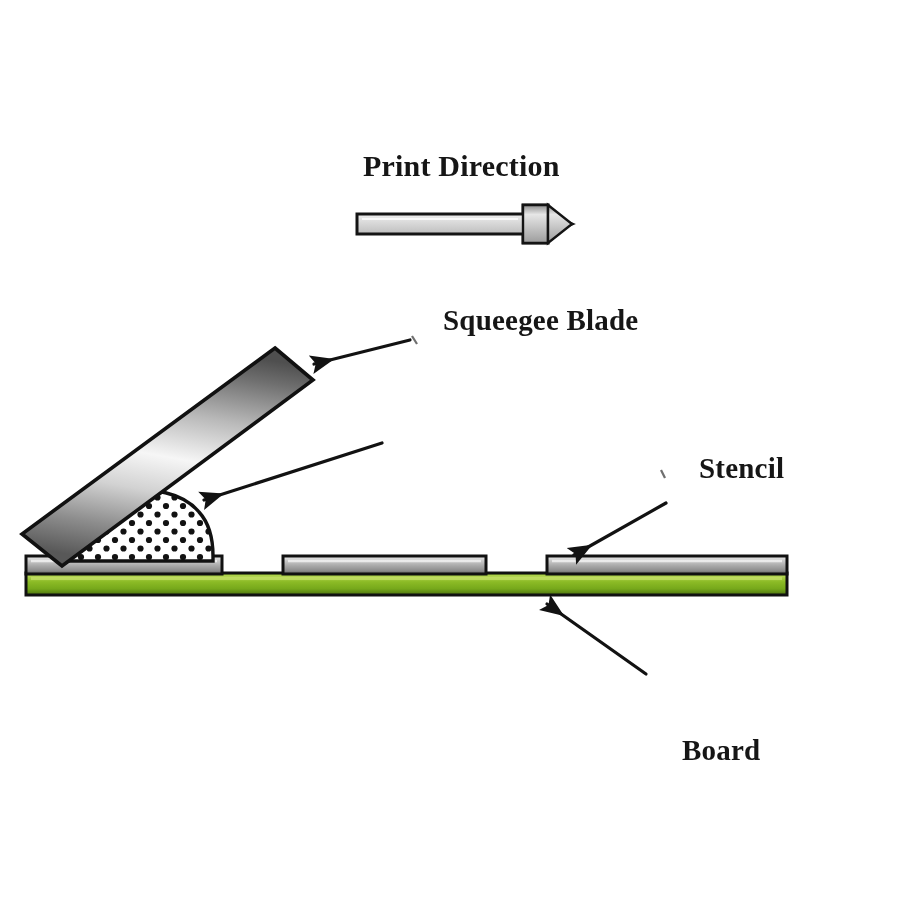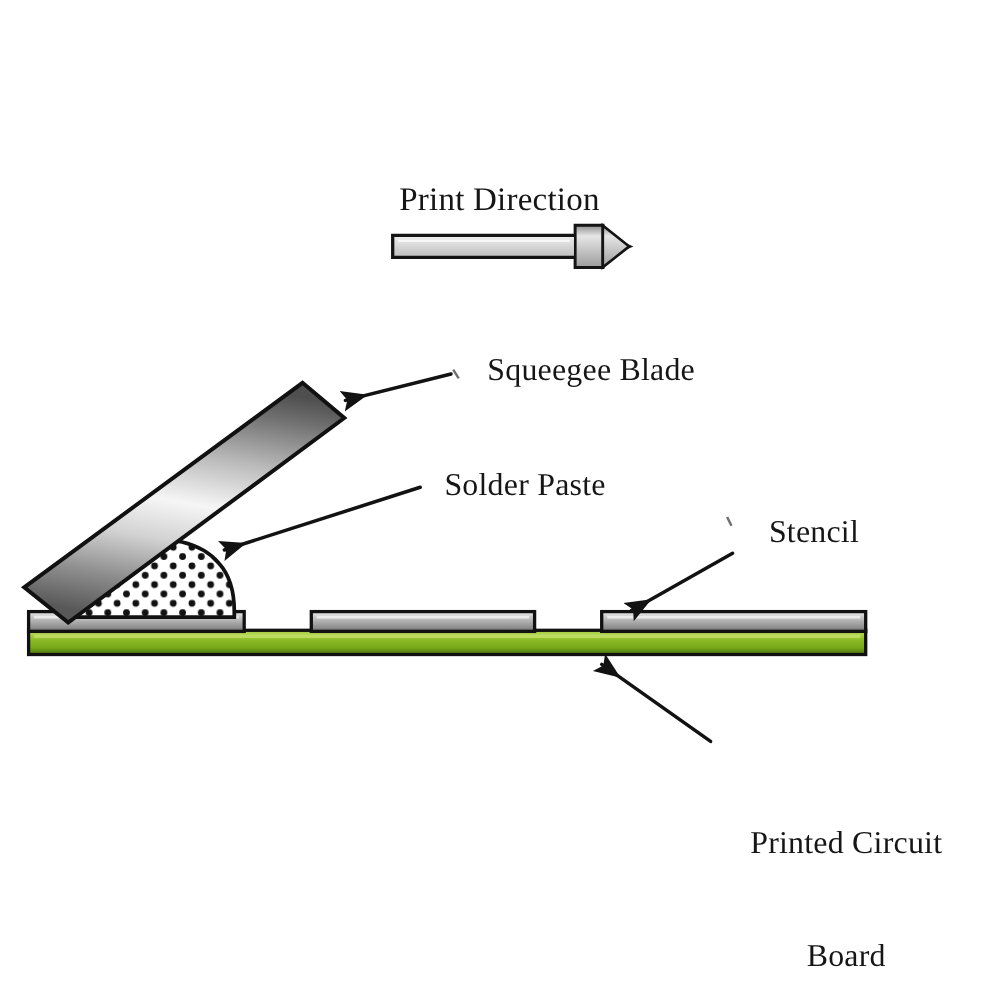--- a/index.html
+++ b/index.html
@@ -22,25 +22,24 @@
     left: 0;
     top: 0;
     width: 900px;
     height: 900px;
     display: block;
   }
   .lbl {
     position: absolute;
     color: #161616;
     font-family: "Liberation Serif", "DejaVu Serif", serif;
-    font-weight: 400;
+    font-weight: 700;
     letter-spacing: 0.2px;
     white-space: pre;
     line-height: 1.18;
-    margin-top: 16px;
   }
   #label-print-direction {
     left: 363px;
     top: 148px;
     font-size: 30px;
   }
   #label-squeegee-blade {
     left: 443px;
     top: 303px;
     font-size: 29px;
@@ -184,22 +183,20 @@
     <g stroke="#6f6f6f" stroke-width="2.2" fill="none">
       <path d="M 412 336 L 417 344"></path>
       <path d="M 661 470 L 665 478"></path>
     </g>
   </svg>
 
   <div class="lbl" id="label-print-direction">Print Direction</div>
 
   <div class="lbl" id="label-squeegee-blade">Squeegee Blade</div>
 
-  <div class="lbl" id="label-solder-paste">Solder Paste</div>
 
   <div class="lbl" id="label-stencil">Stencil</div>
 
   <div class="lbl" id="label-pcb">
-    <div>Printed Circuit</div>
     <div>Board</div>
   </div>
 
 </div>
 
 </body></html>

